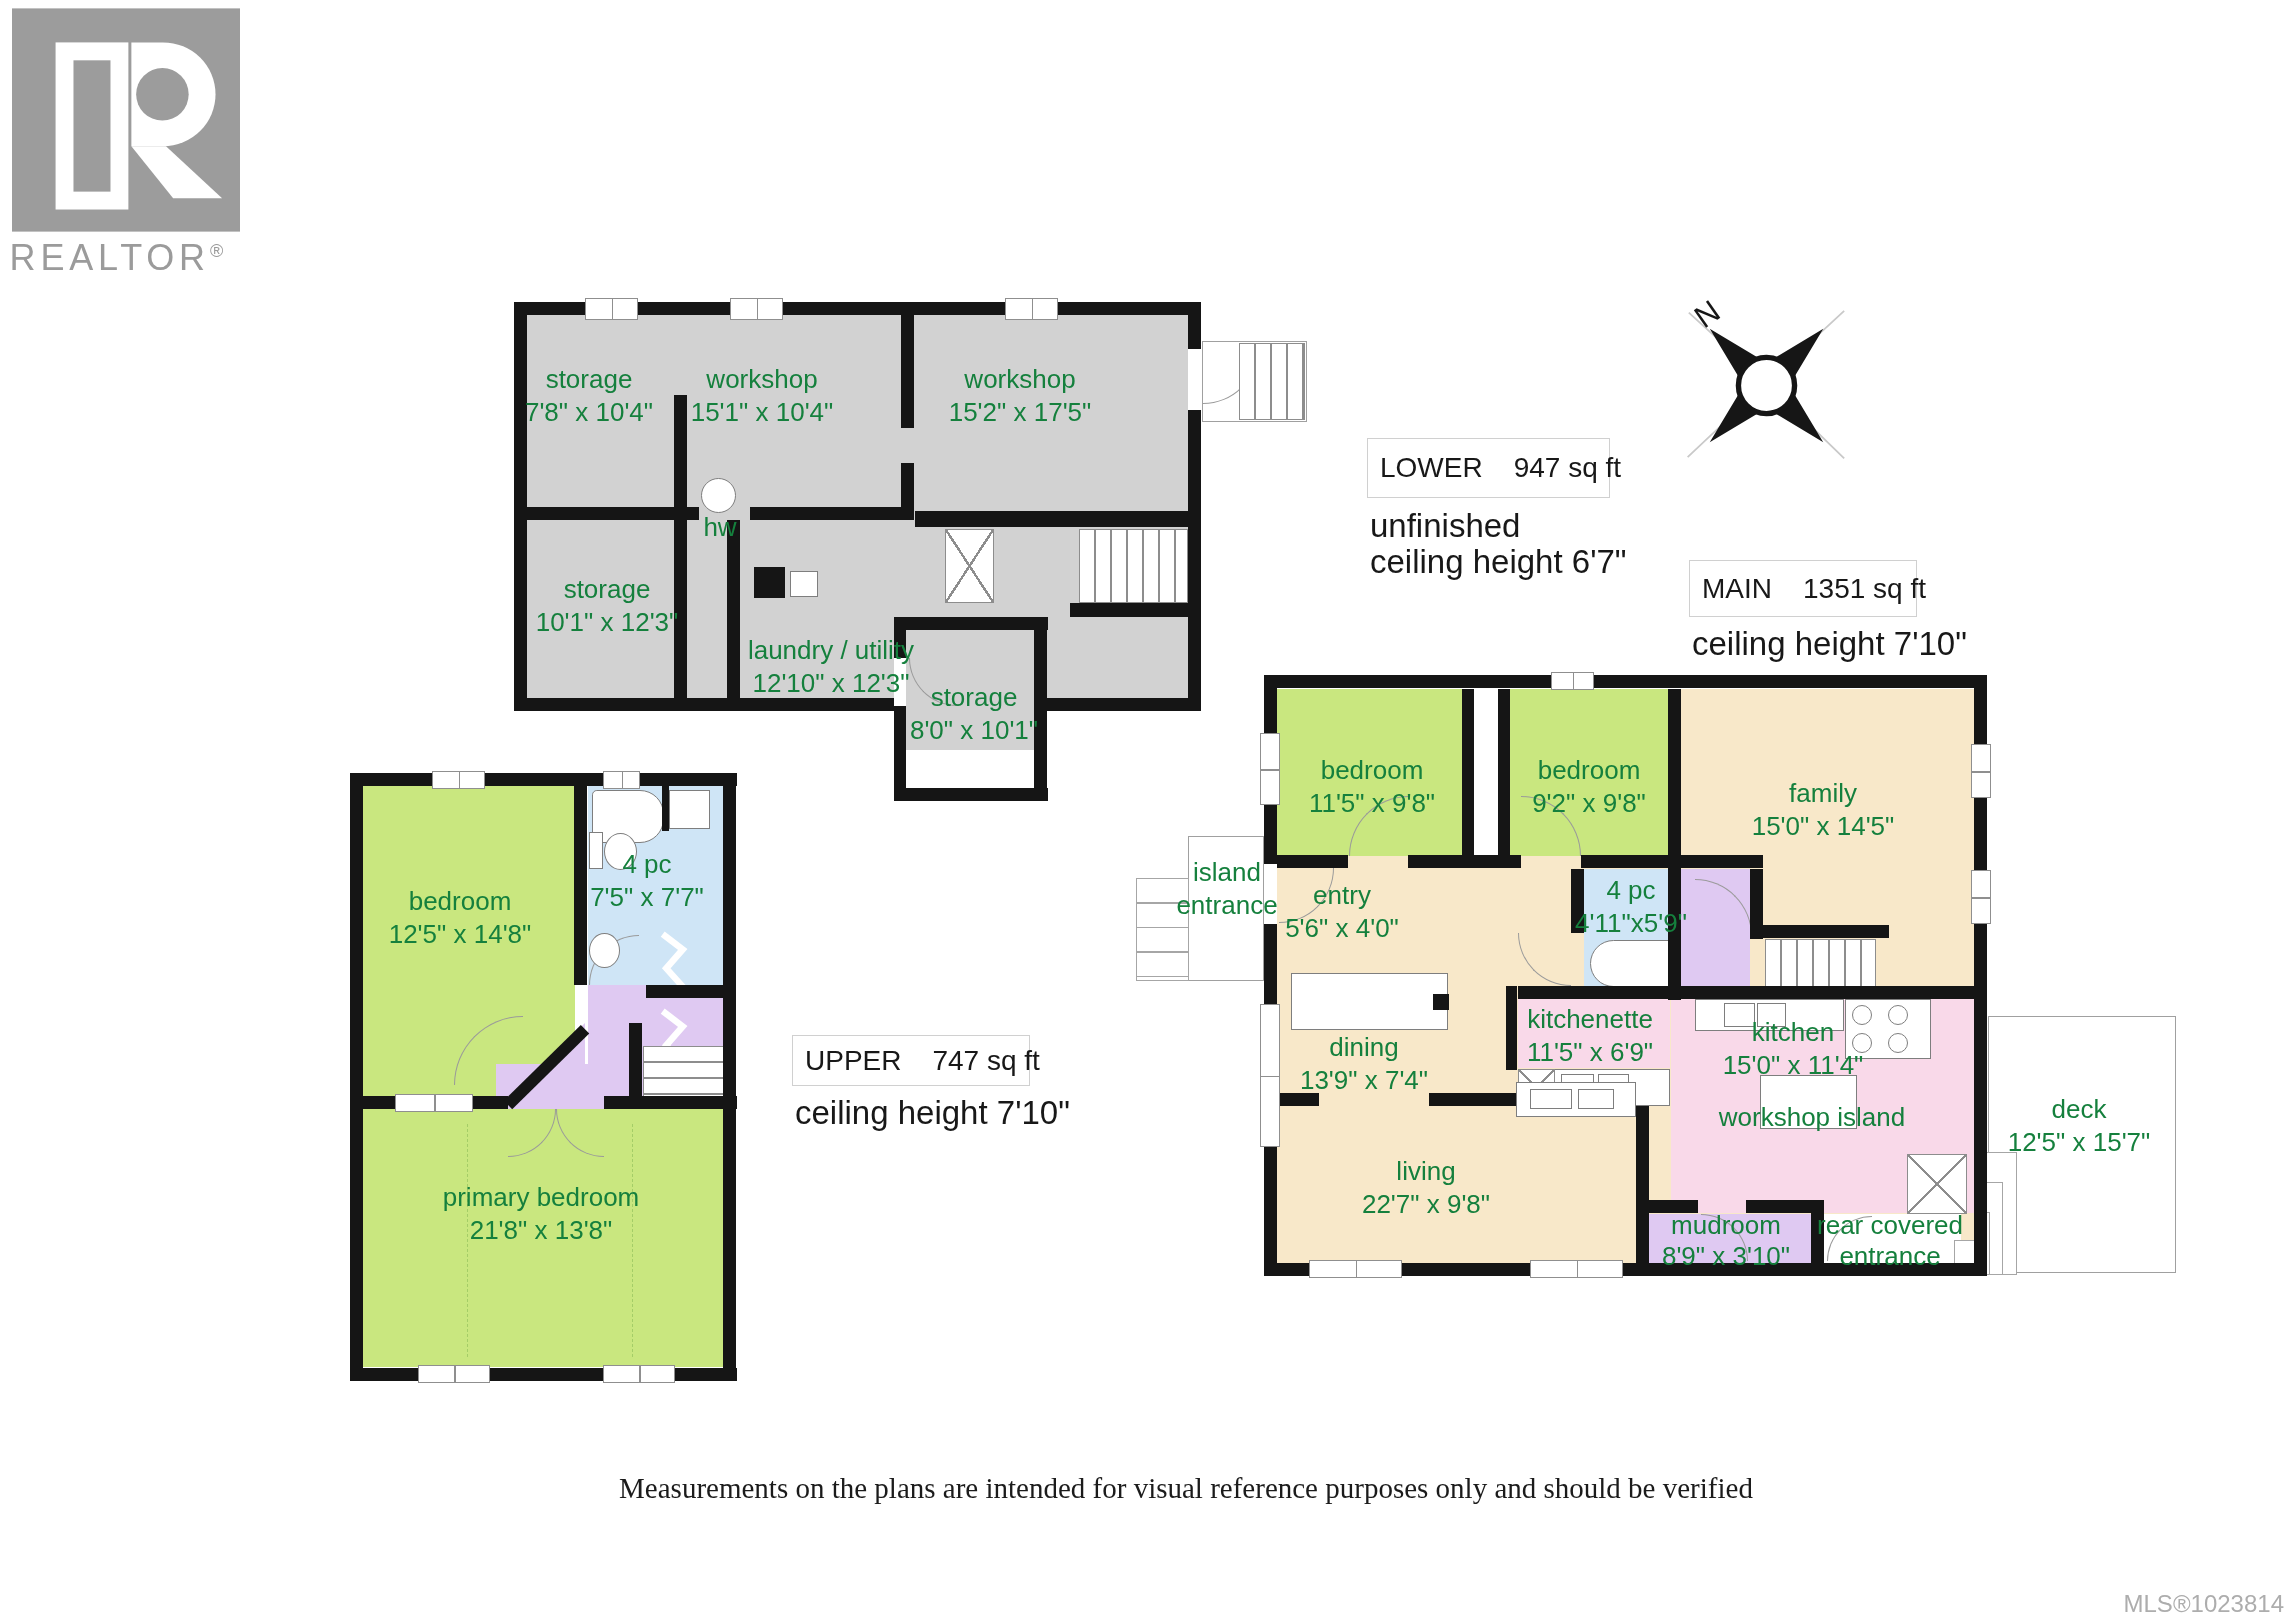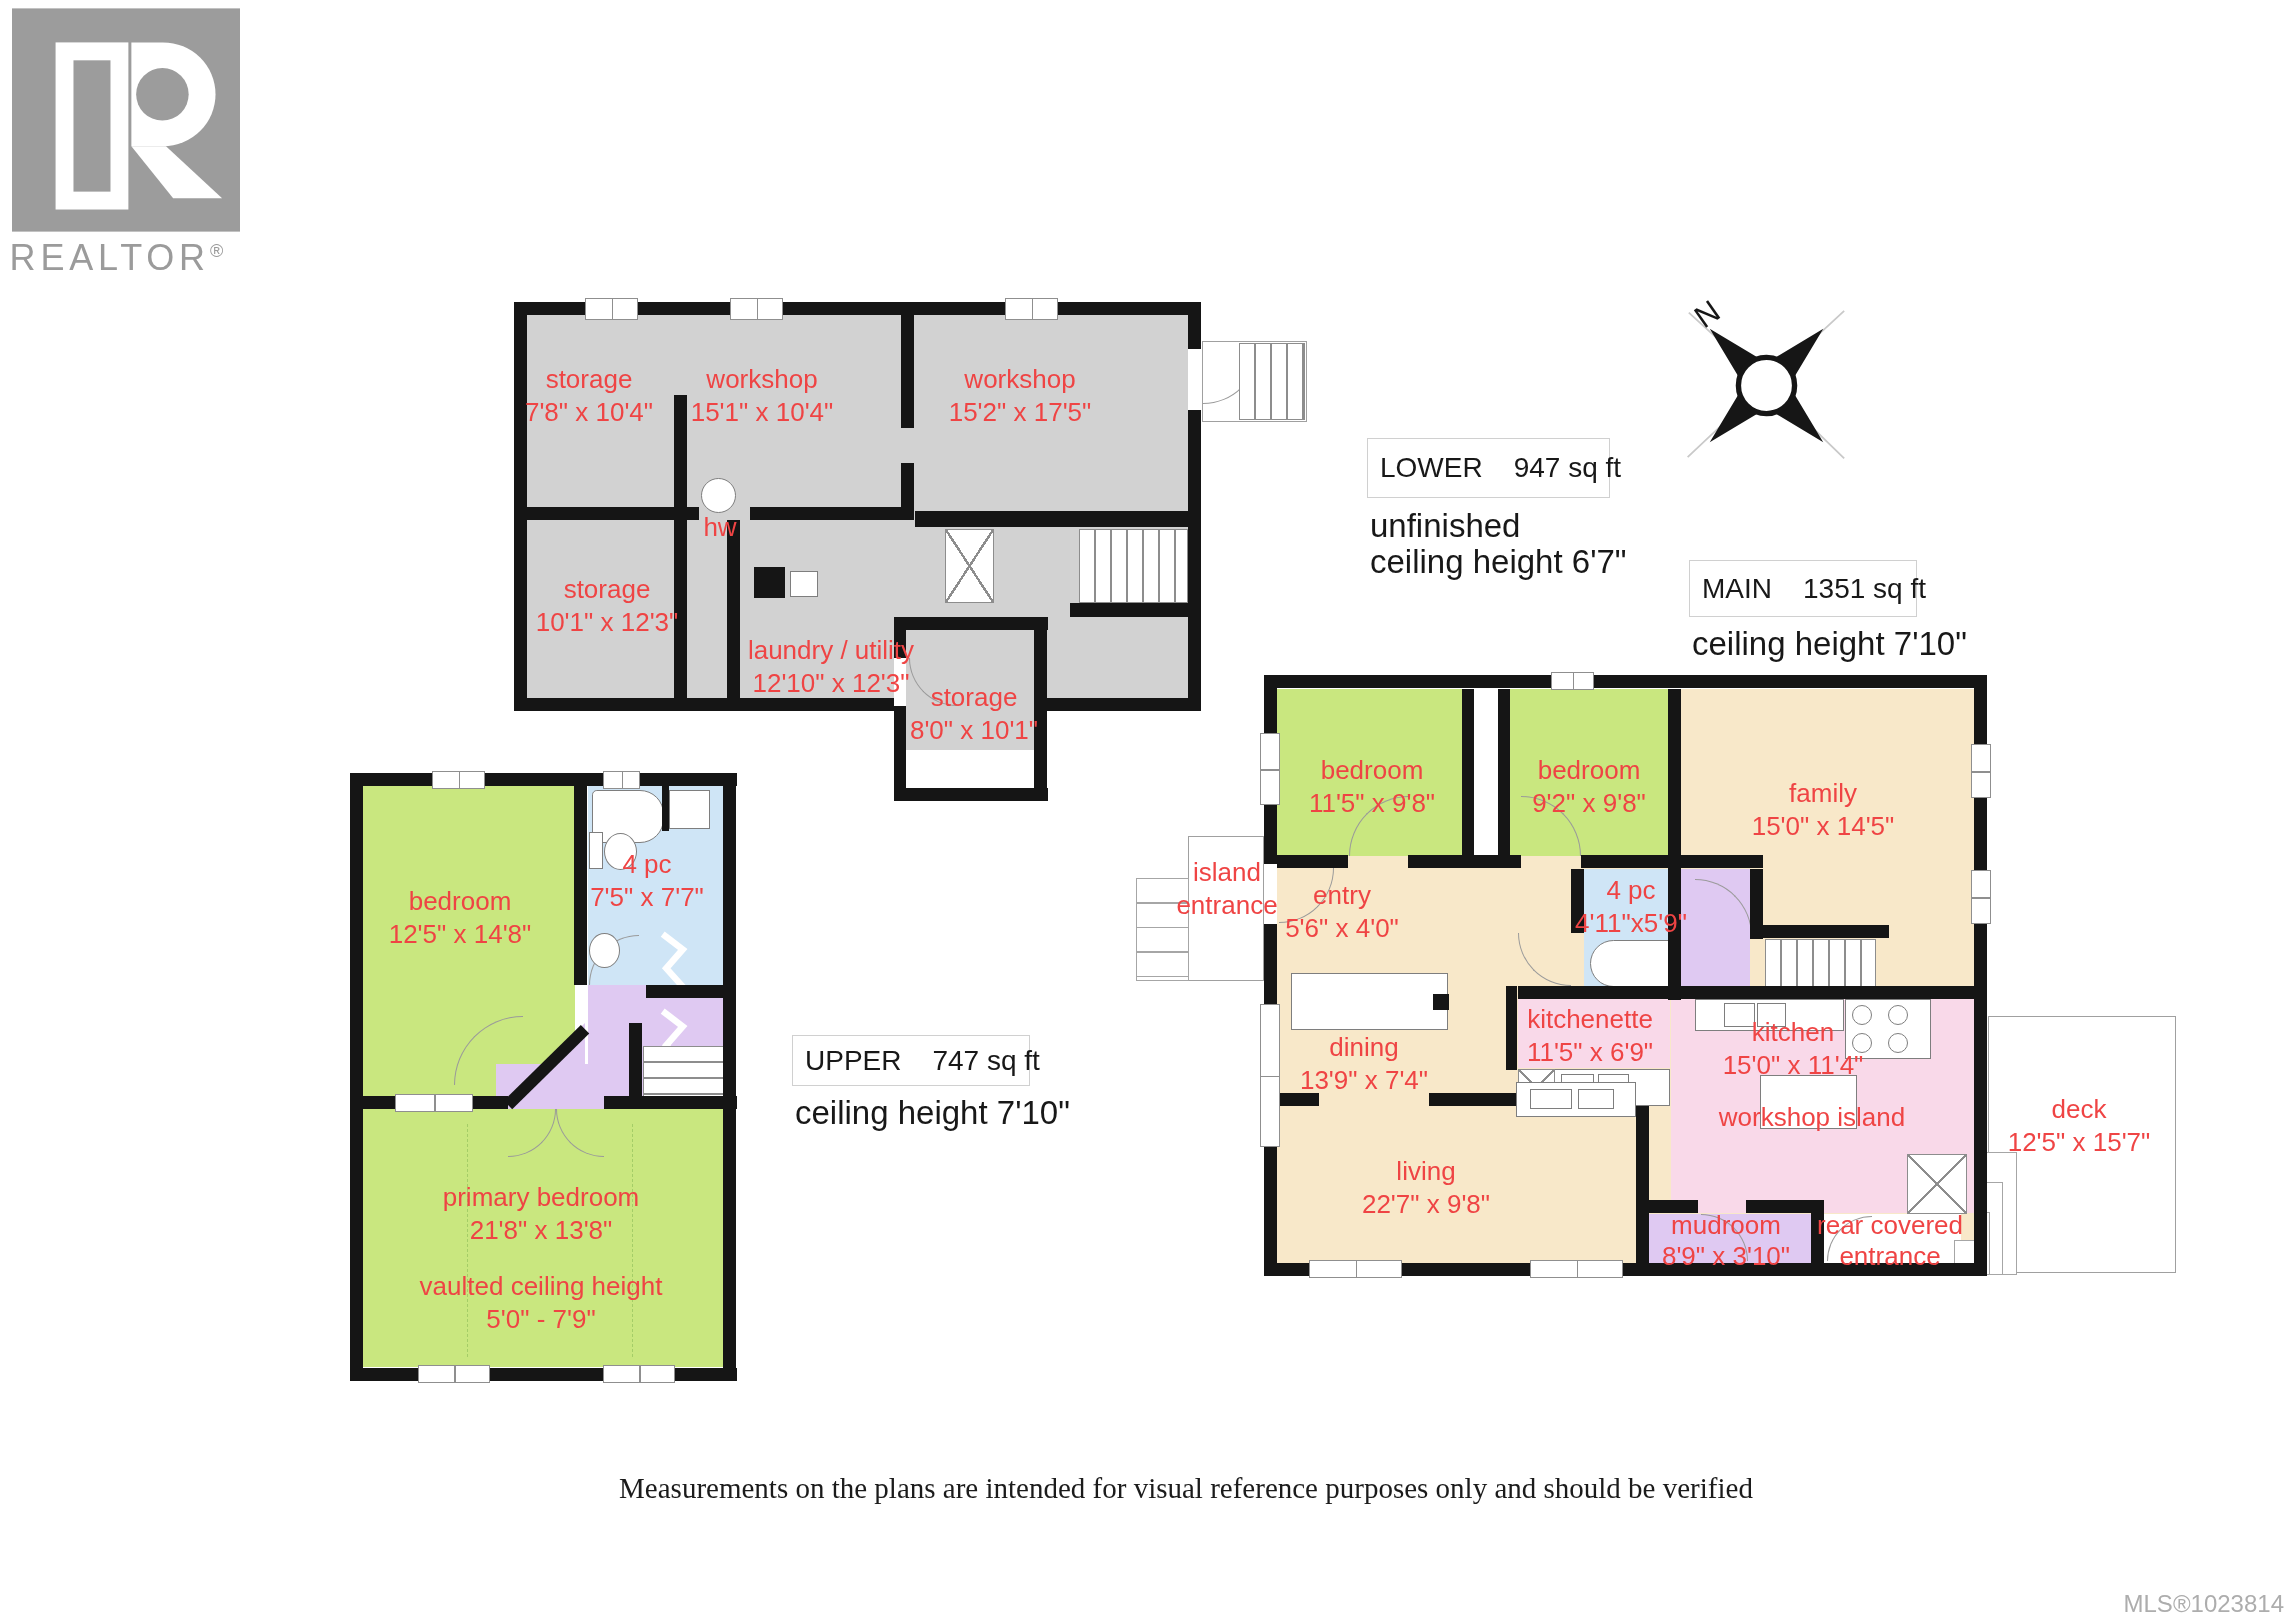--- a/index.html
+++ b/index.html
@@ -19,21 +19,21 @@
   .steps-h{position:absolute;background:repeating-linear-gradient(180deg,#fff 0 23px,#a6a6a6 23px 24.5px);border:1.8px solid #a6a6a6;box-sizing:border-box;z-index:8;}
   .xbox{position:absolute;border:1.8px solid #8d8d8d;box-sizing:border-box;z-index:22;background-color:#fff;background-image:
     linear-gradient(to top right,transparent calc(50% - 1.2px),#8d8d8d calc(50% - 1.2px) calc(50% + 1.2px),transparent calc(50% + 1.2px)),
     linear-gradient(to bottom right,transparent calc(50% - 1.2px),#8d8d8d calc(50% - 1.2px) calc(50% + 1.2px),transparent calc(50% + 1.2px));}
   .arc{position:absolute;border:1.8px solid #9a9a9a;box-sizing:border-box;z-index:18;background:transparent;}
   .arc-tl{border-right:none;border-bottom:none;border-top-left-radius:100%;}
   .arc-tr{border-left:none;border-bottom:none;border-top-right-radius:100%;}
   .arc-bl{border-right:none;border-top:none;border-bottom-left-radius:100%;}
   .arc-br{border-left:none;border-top:none;border-bottom-right-radius:100%;}
   .rlabel{position:absolute;transform:translateX(-50%);text-align:center;font-size:26px;line-height:33px;
-          color:#ef4444;z-index:30;white-space:nowrap;}
+          color:#15803d;z-index:30;white-space:nowrap;}
   .dashline{position:absolute;width:0;border-left:1.8px dashed #a4cd67;z-index:12;}
   .outbox{position:absolute;background:#fff;border:1.8px solid #a0a0a0;box-sizing:border-box;z-index:6;}
   .nest{position:absolute;background:#fff;border:1.8px solid #a6a6a6;box-sizing:border-box;}
   .lvlbox{position:absolute;background:#fff;border:1.8px solid #d0d0d0;box-sizing:border-box;display:flex;align-items:center;
           gap:31px;padding:4.8px 12px;font-size:28px;z-index:30;white-space:nowrap;}
   .lvlnote{position:absolute;font-size:33px;z-index:30;white-space:nowrap;}
   .title-line{position:absolute;left:557px;width:1196px;text-align:center;font-family:"Liberation Serif",serif;
           font-weight:700;font-size:47px;color:#0d0d0d;z-index:40;white-space:nowrap;}
   .title-line sup{font-size:27.5px;}
   #wordmark{position:absolute;left:9.6px;top:237px;font-size:36px;letter-spacing:4.8px;color:#9b9b9b;z-index:40;white-space:nowrap;}
@@ -198,24 +198,20 @@
       <div>bedroom</div>
       <div>12'5" x 14'8"</div>
     </div>
     <div class="rlabel" style="left:647px;top:848px">
       <div>4 pc</div>
       <div>7'5" x 7'7"</div>
     </div>
     <div class="rlabel" style="left:541px;top:1181px">
       <div>primary bedroom</div>
       <div>21'8" x 13'8"</div>
-    </div>
-    <div class="rlabel" style="left:541px;top:1270px">
-      <div>vaulted ceiling height</div>
-      <div>5'0" - 7'9"</div>
     </div>
 
     <div class="lvlbox" style="left:792px;top:1035px;width:238px;height:51px">
       <span>UPPER</span>
       <span>747 sq ft</span>
     </div>
     <div class="lvlnote" style="left:795px;top:1094px">ceiling height 7'10"</div>
   </div>
 
   <div class="grp">

